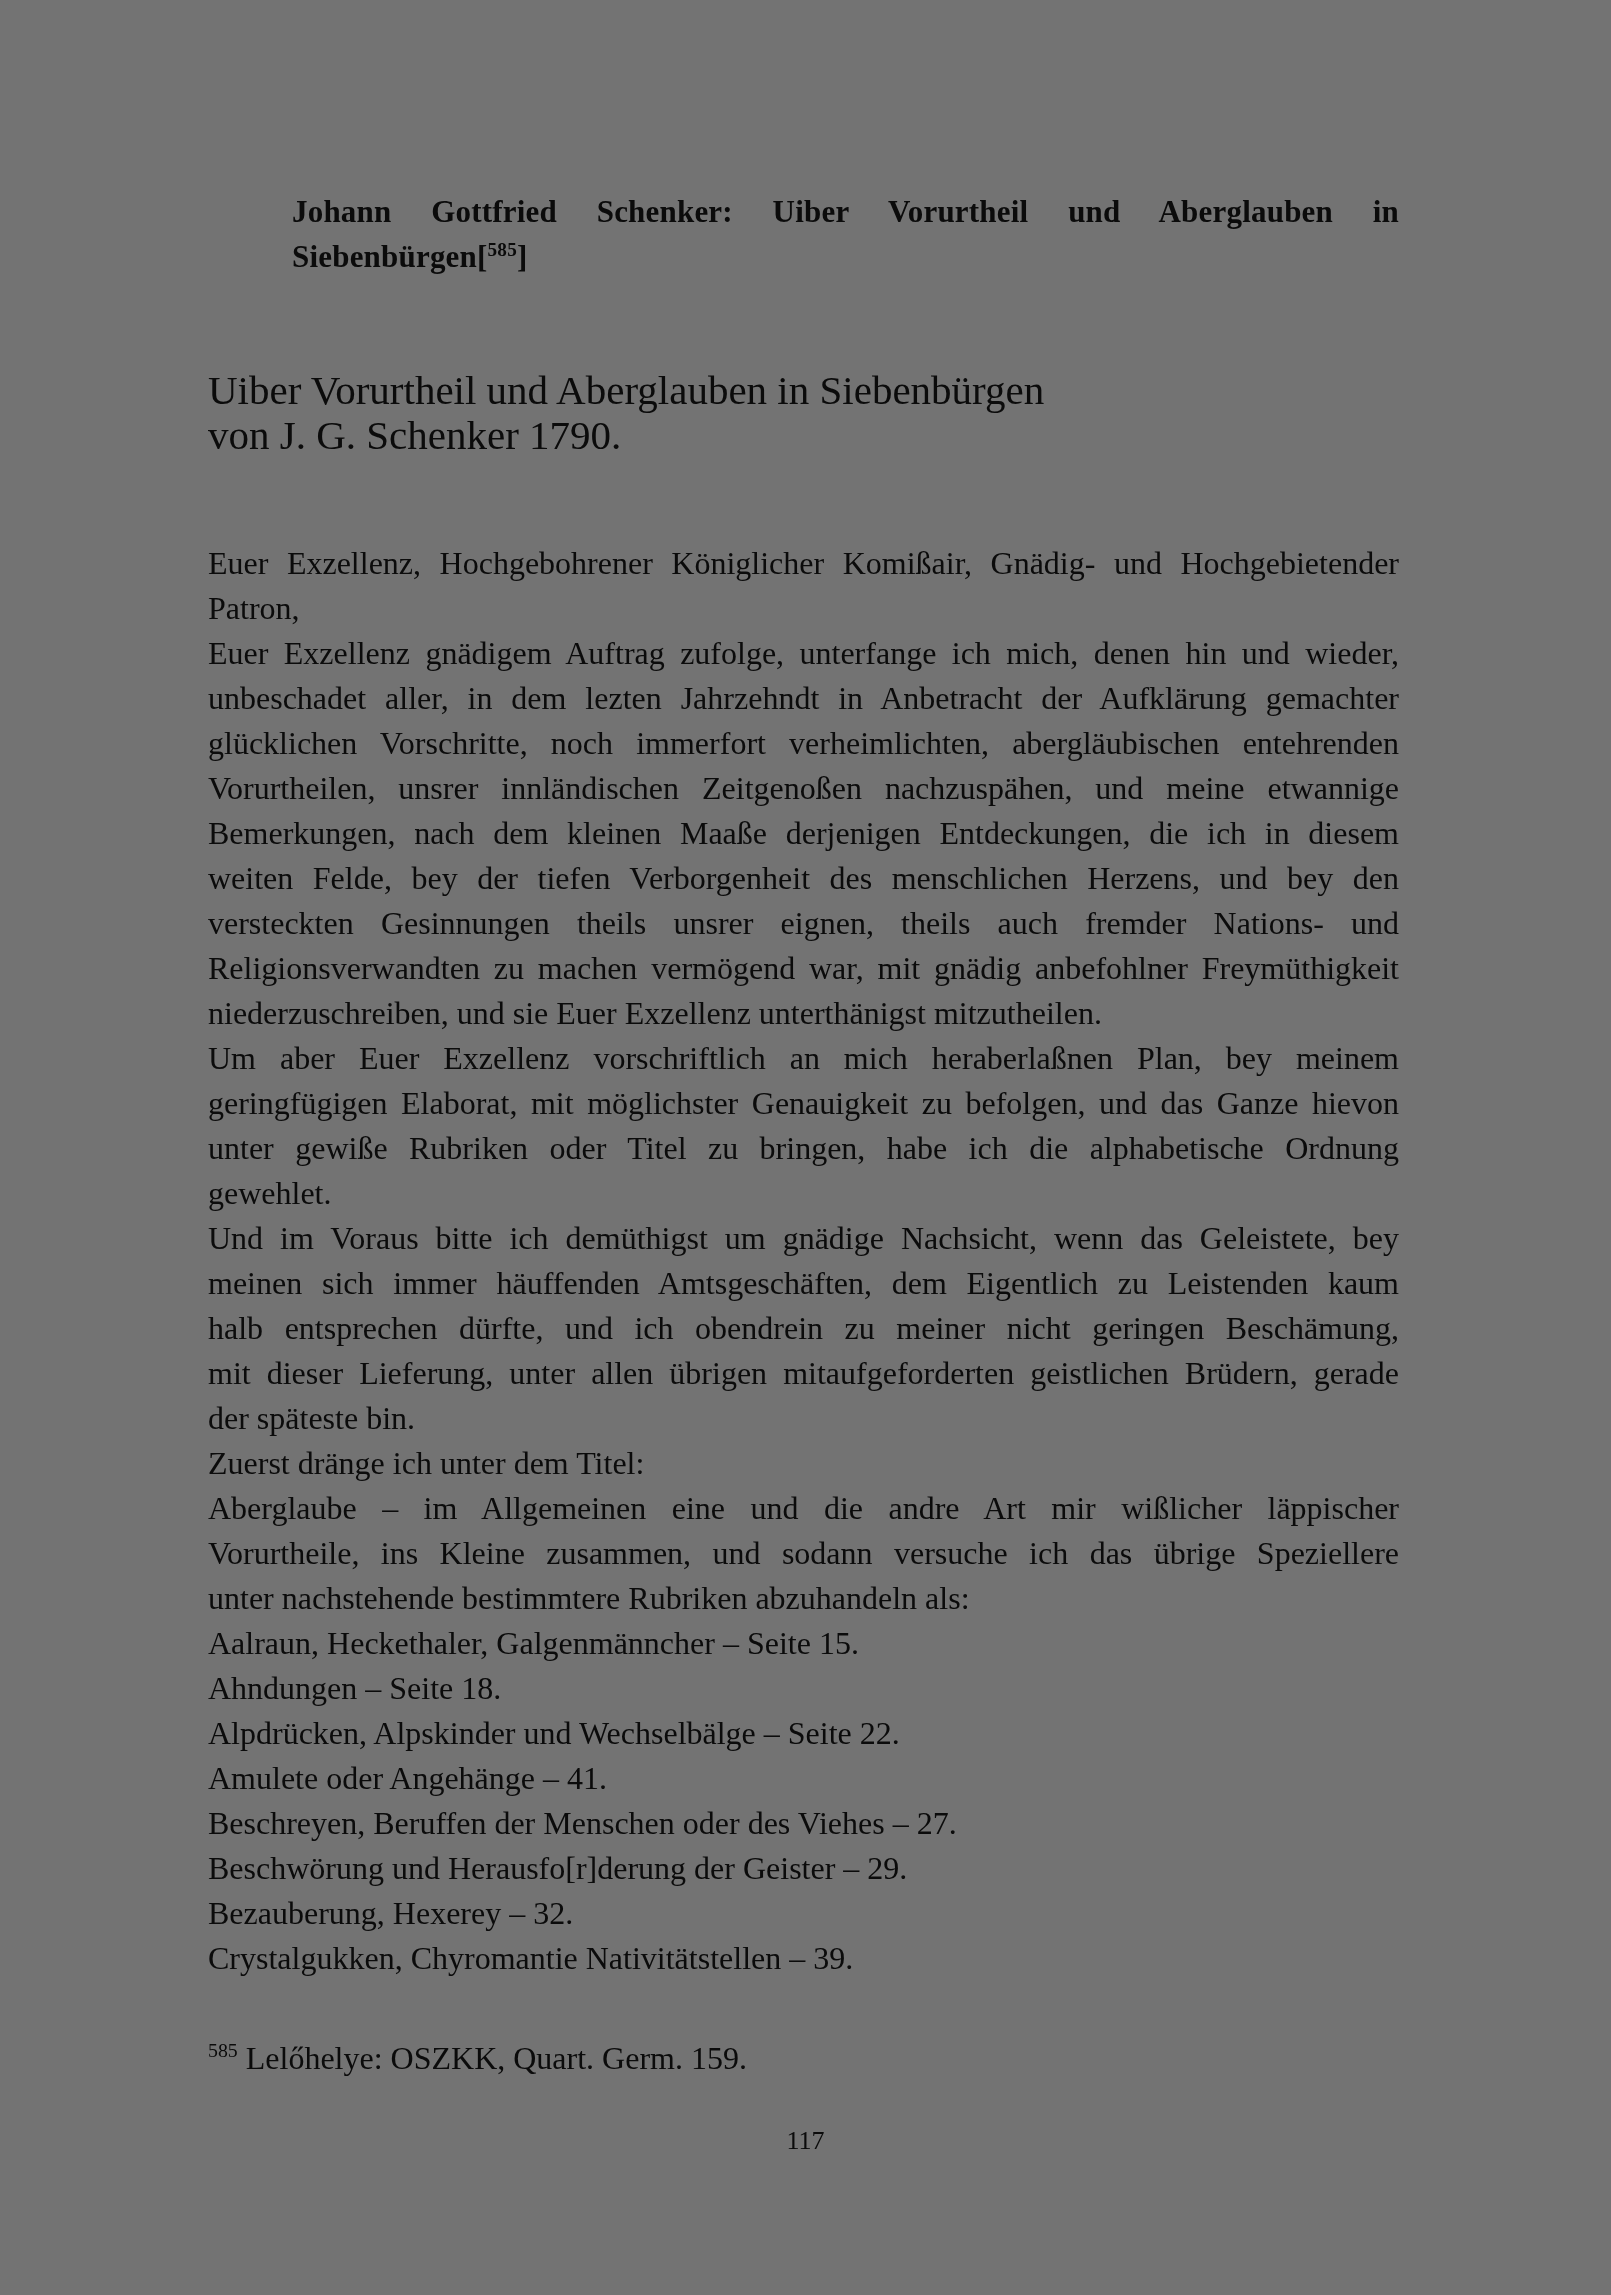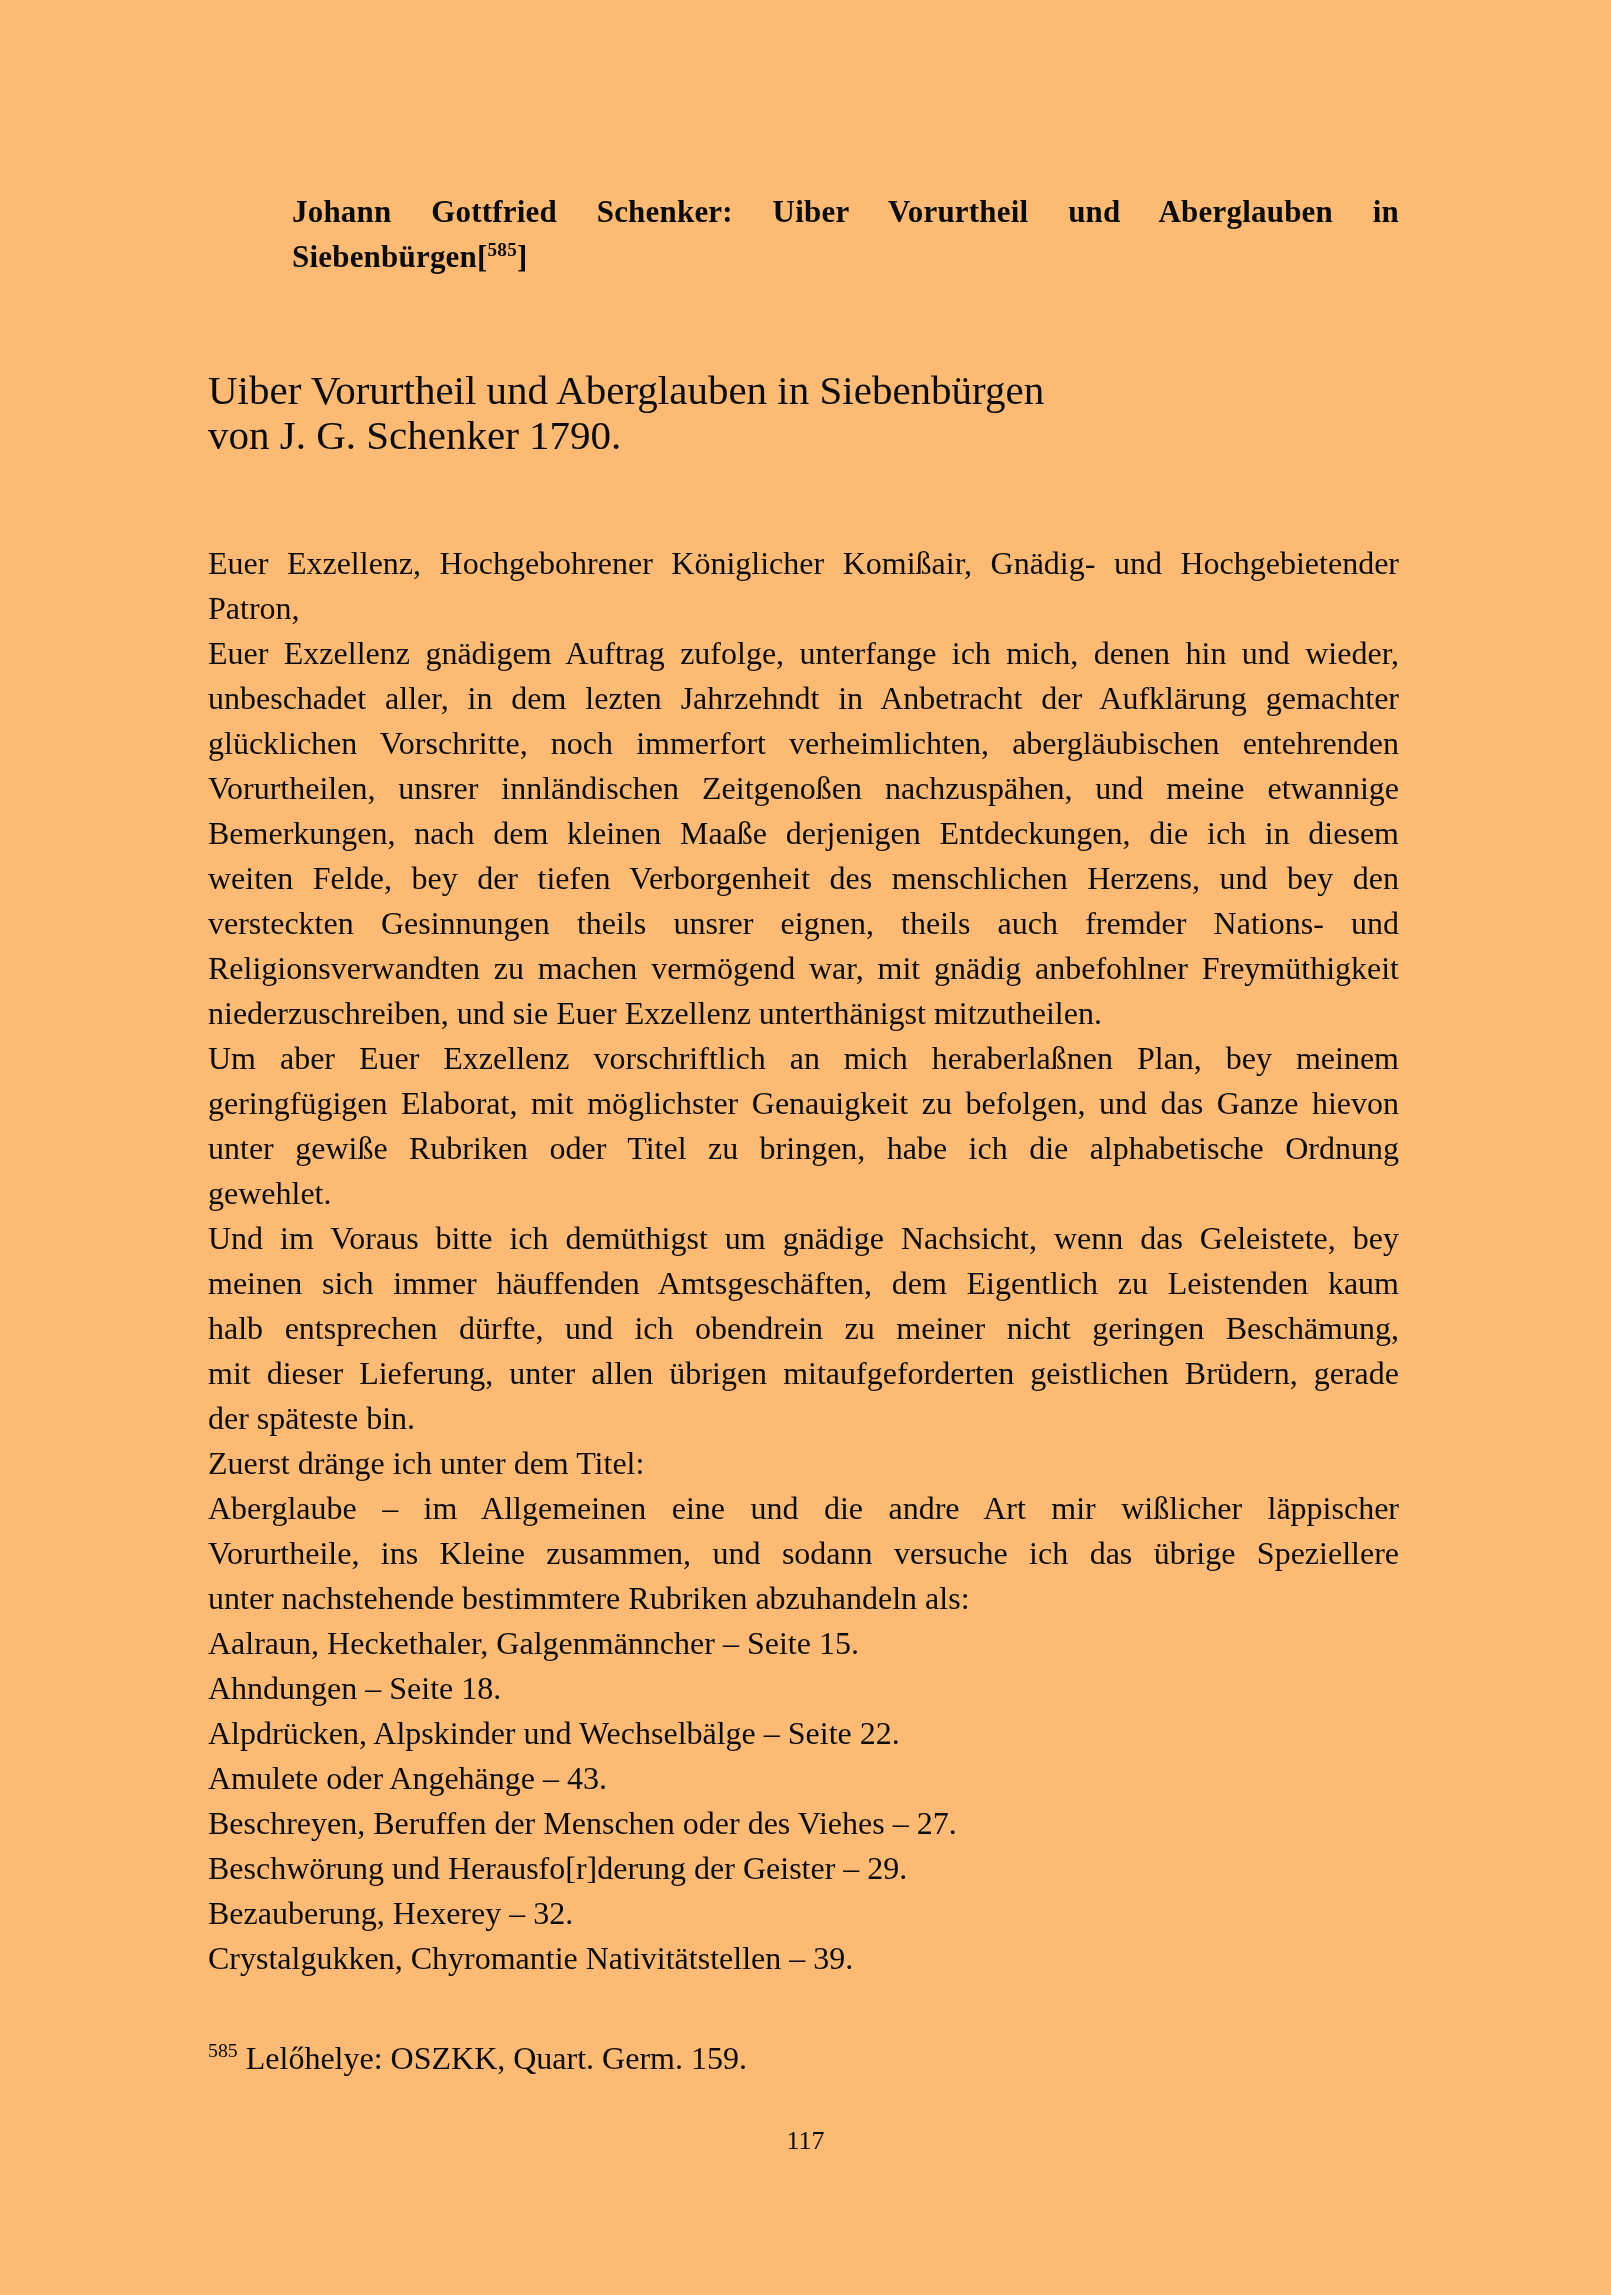--- a/index.html
+++ b/index.html
@@ -5,21 +5,21 @@
   html, body {
     margin: 0;
     padding: 0;
     background: #e8e8e8;
   }
   .page {
     position: relative;
     width: 1612px;
     height: 2295px;
     margin: 0 auto;
-    background: #fdba74;
+    background: #737373;
     color: #0b0b0b;
     font-family: "Liberation Serif", "DejaVu Serif", serif;
     overflow: hidden;
   }
   .content {
     position: absolute;
     left: 208px;
     top: 0;
     width: 1191px;
   }
@@ -111,21 +111,21 @@
         <div class="line just">halb entsprechen dürfte, und ich obendrein zu meiner nicht geringen Beschämung,</div>
         <div class="line just">mit dieser Lieferung, unter allen übrigen mitaufgeforderten geistlichen Brüdern, gerade</div>
         <div class="line">der späteste bin.</div>
         <div class="line">Zuerst dränge ich unter dem Titel:</div>
         <div class="line just">Aberglaube – im Allgemeinen eine und die andre Art mir wißlicher läppischer</div>
         <div class="line just">Vorurtheile, ins Kleine zusammen, und sodann versuche ich das übrige Speziellere</div>
         <div class="line">unter nachstehende bestimmtere Rubriken abzuhandeln als:</div>
         <div class="line">Aalraun, Heckethaler, Galgenmänncher – Seite 15.</div>
         <div class="line">Ahndungen – Seite 18.</div>
         <div class="line">Alpdrücken, Alpskinder und Wechselbälge – Seite 22.</div>
-        <div class="line">Amulete oder Angehänge – 43.</div>
+        <div class="line">Amulete oder Angehänge – 41.</div>
         <div class="line">Beschreyen, Beruffen der Menschen oder des Viehes – 27.</div>
         <div class="line">Beschwörung und Herausfo[r]derung der Geister – 29.</div>
         <div class="line">Bezauberung, Hexerey – 32.</div>
         <div class="line">Crystalgukken, Chyromantie Nativitätstellen – 39.</div>
       </div>
 
     <div class="footnote">
       <sup>585</sup><span> </span><span>Lelőhelye: OSZKK, Quart. Germ. 159.</span>
     </div>
 

